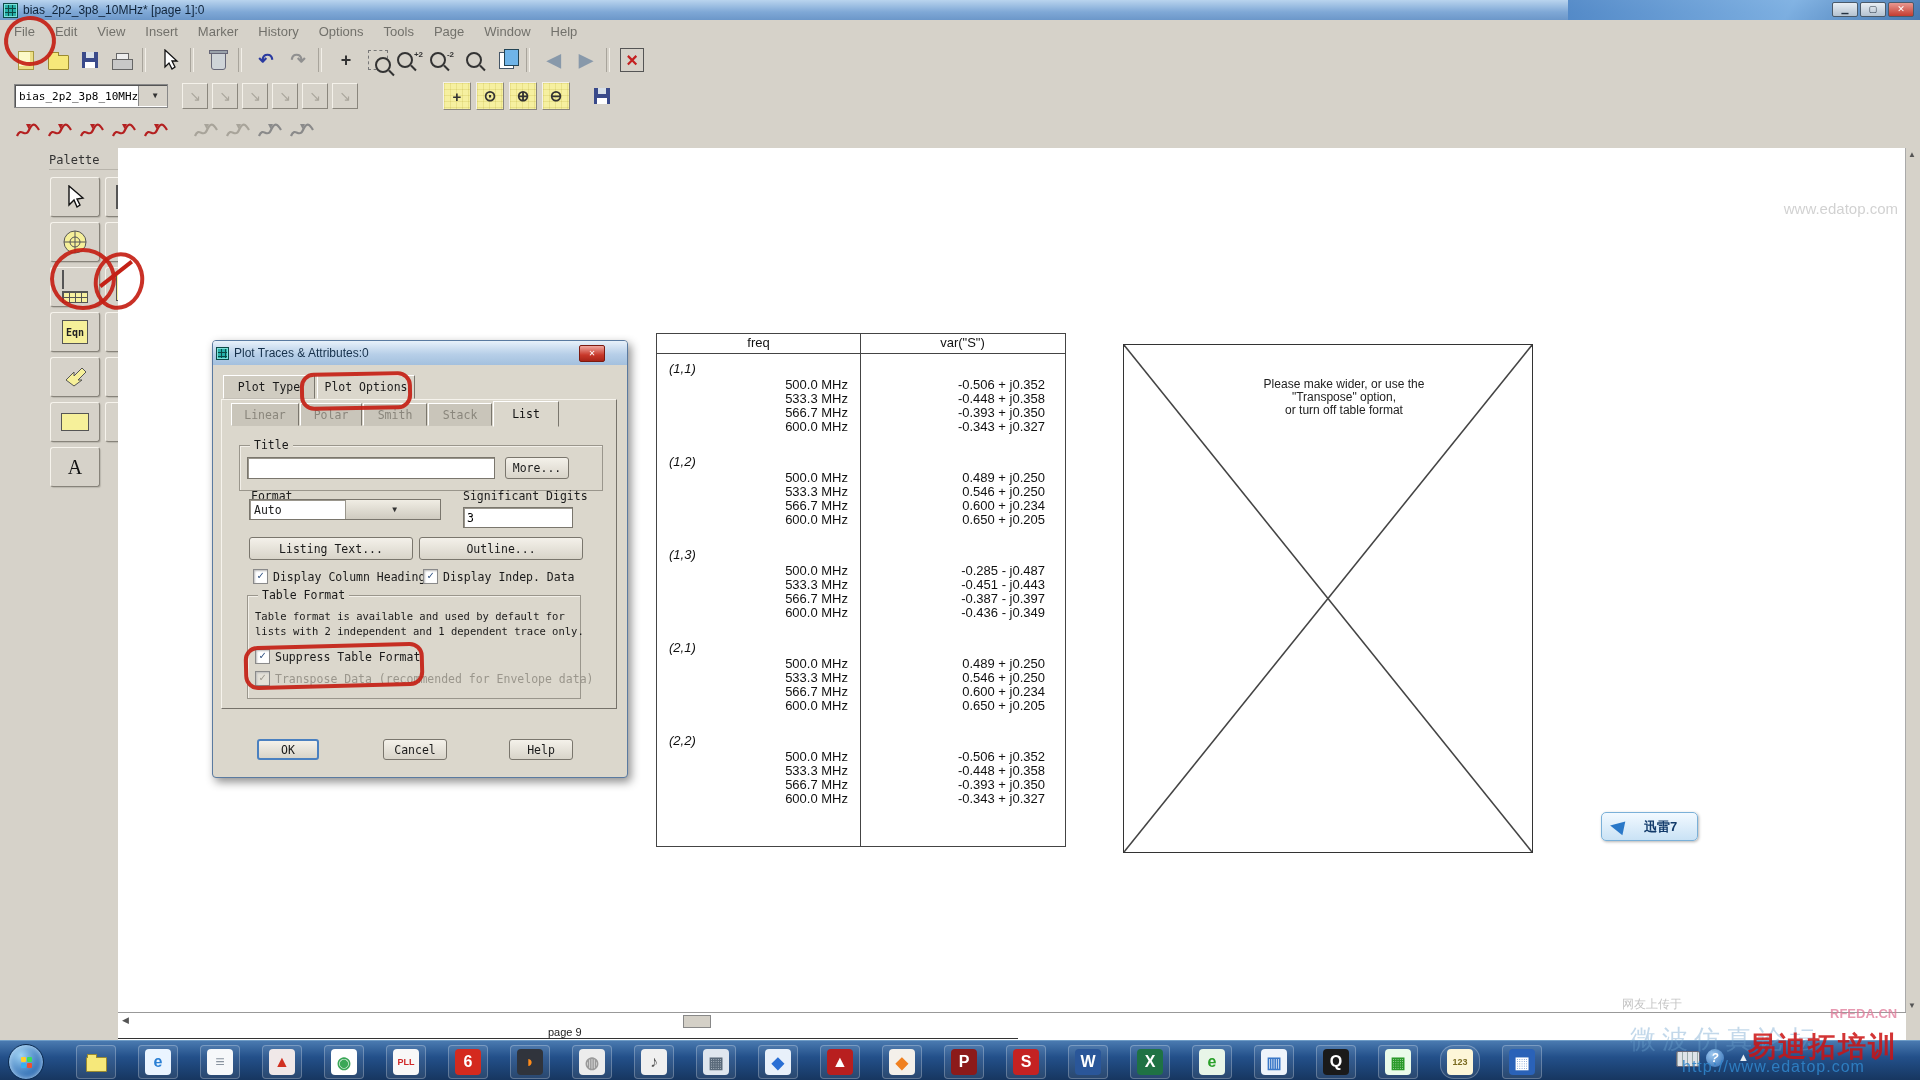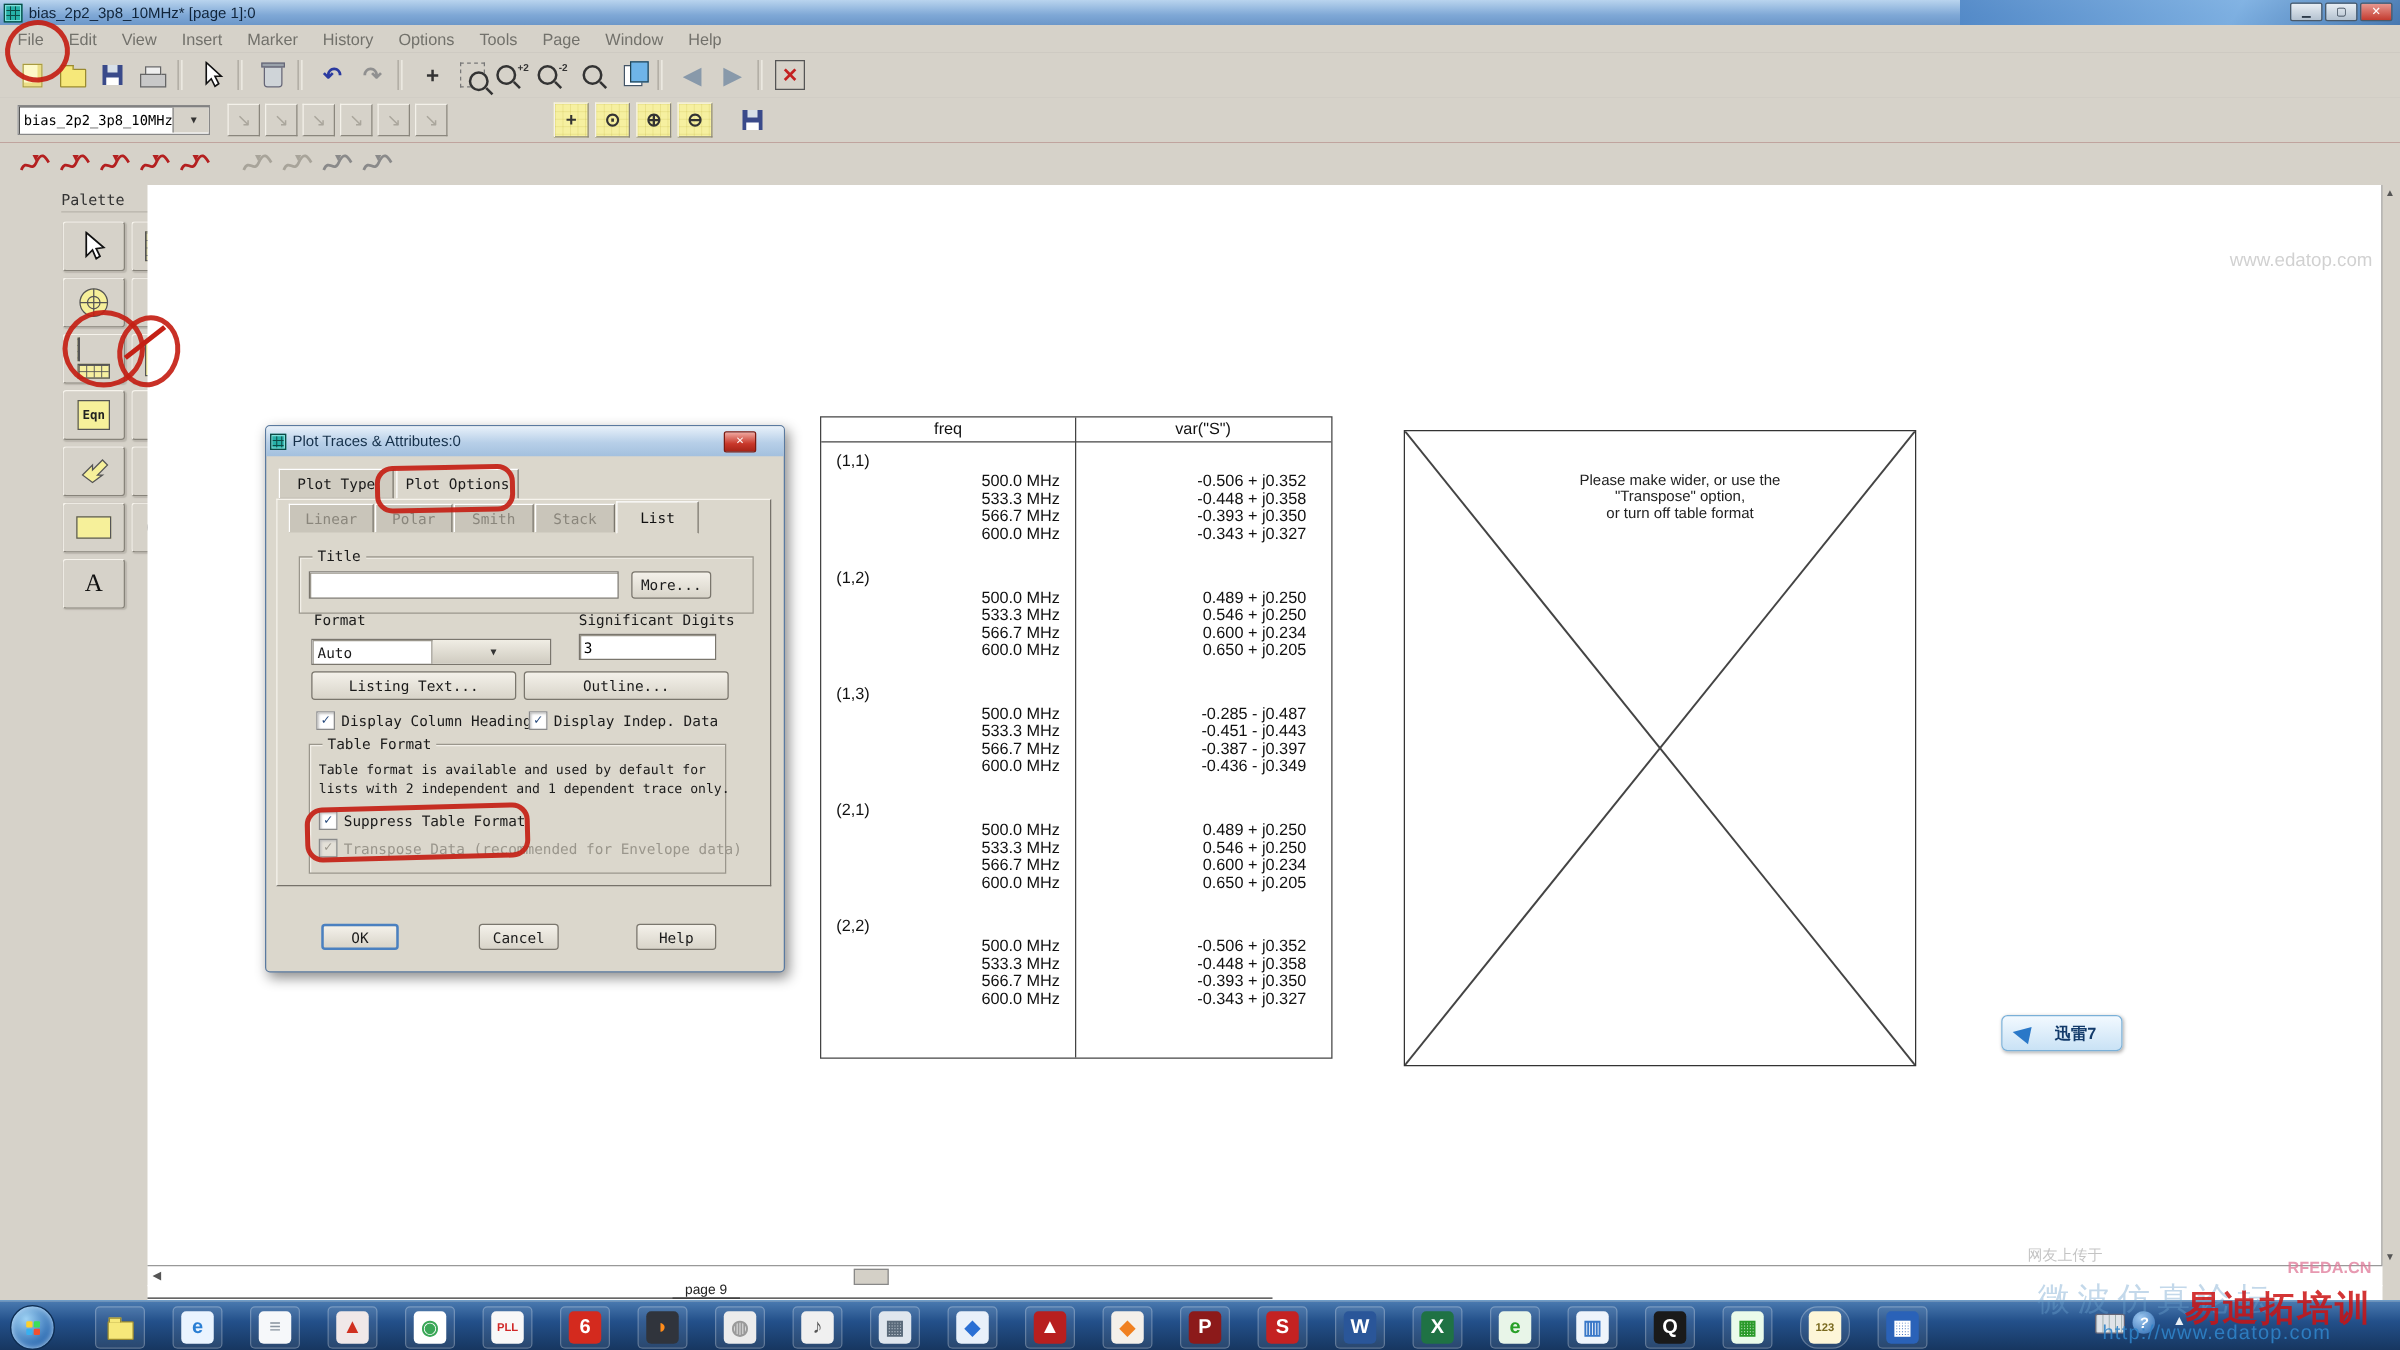--- a/index.html
+++ b/index.html
@@ -63,21 +63,21 @@
   .ptext{font-size:20px;font-family:"Liberation Serif",serif;color:#111;}
   
   #canvas{position:absolute;left:118px;top:148px;width:1788px;height:864px;background:#fff;}
   
   #listtable{position:absolute;left:656px;top:333px;width:408px;height:512px;border:1px solid #444;background:#fff;font-size:13px;color:#111;}
   .lt-head{height:19px;border-bottom:1px solid #444;display:flex;}
   .lt-head span{text-align:center;line-height:18px;}
   .lt-h1{width:203px;}
   .lt-h2{flex:1;}
   .lt-divider{position:absolute;left:203px;top:0;bottom:0;width:0;border-left:1px solid #444;}
-  .lt-group-label{margin:20px 0 2px 12px;}
+  .lt-group-label{margin:20px 0 2px 12px;font-style:italic;}
   .lt-body .lt-group-label:first-child{margin-top:7px;}
   .lt-row{display:flex;height:14px;line-height:14px;}
   .lt-c1{width:203px;text-align:right;padding-right:12px;box-sizing:border-box;}
   .lt-c2{flex:1;text-align:right;padding-right:20px;box-sizing:border-box;}
   
   #plotbox{position:absolute;left:1123px;top:344px;width:408px;height:507px;border:1px solid #333;background:#fff;}
   #plotbox svg{position:absolute;left:0;top:0;width:100%;height:100%;}
   .plot-msg{position:absolute;left:70px;top:33px;width:300px;text-align:center;font-size:12px;line-height:13px;color:#222;}
   
   #vscroll{position:absolute;right:0;top:148px;width:14px;height:864px;background:#d6d2c9;border-left:1px solid #aaa;font-size:8px;color:#555;text-align:center;}
@@ -518,21 +518,21 @@
     <div class="subtab" style="left:215px;width:64px">Stack</div>
     <div class="subtab active" style="left:280px;width:66px">List</div>
 
     <div class="grpbox" style="left:26px;top:104px;width:362px;height:44px">
       <span class="grplabel">Title</span>
     </div>
     <input class="txtinput" style="left: 34px; top: 116px; width: 248px; height: 22px;" value="">
     <div class="btn3d" style="left:292px;top:116px;width:64px;height:22px">More...</div>
 
     <span style="position:absolute;left:38px;top:148px">Format</span>
-    <div class="ddlg" style="left:36px;top:170px;width:192px;height:21px">
+    <div class="ddlg" style="left:36px;top:158px;width:192px;height:21px">
       <span>Auto</span>
       <span class="ddbtn">▼</span>
     </div>
     <span style="position:absolute;left:250px;top:148px">Significant Digits</span>
     <input class="txtinput" style="left: 250px; top: 166px; width: 110px; height: 21px;" value="3">
 
     <div class="btn3d" style="left:36px;top:196px;width:164px;height:23px">Listing Text...</div>
     <div class="btn3d" style="left:206px;top:196px;width:164px;height:23px">Outline...</div>
 
     <div class="cbrow" style="left:40px;top:228px">

